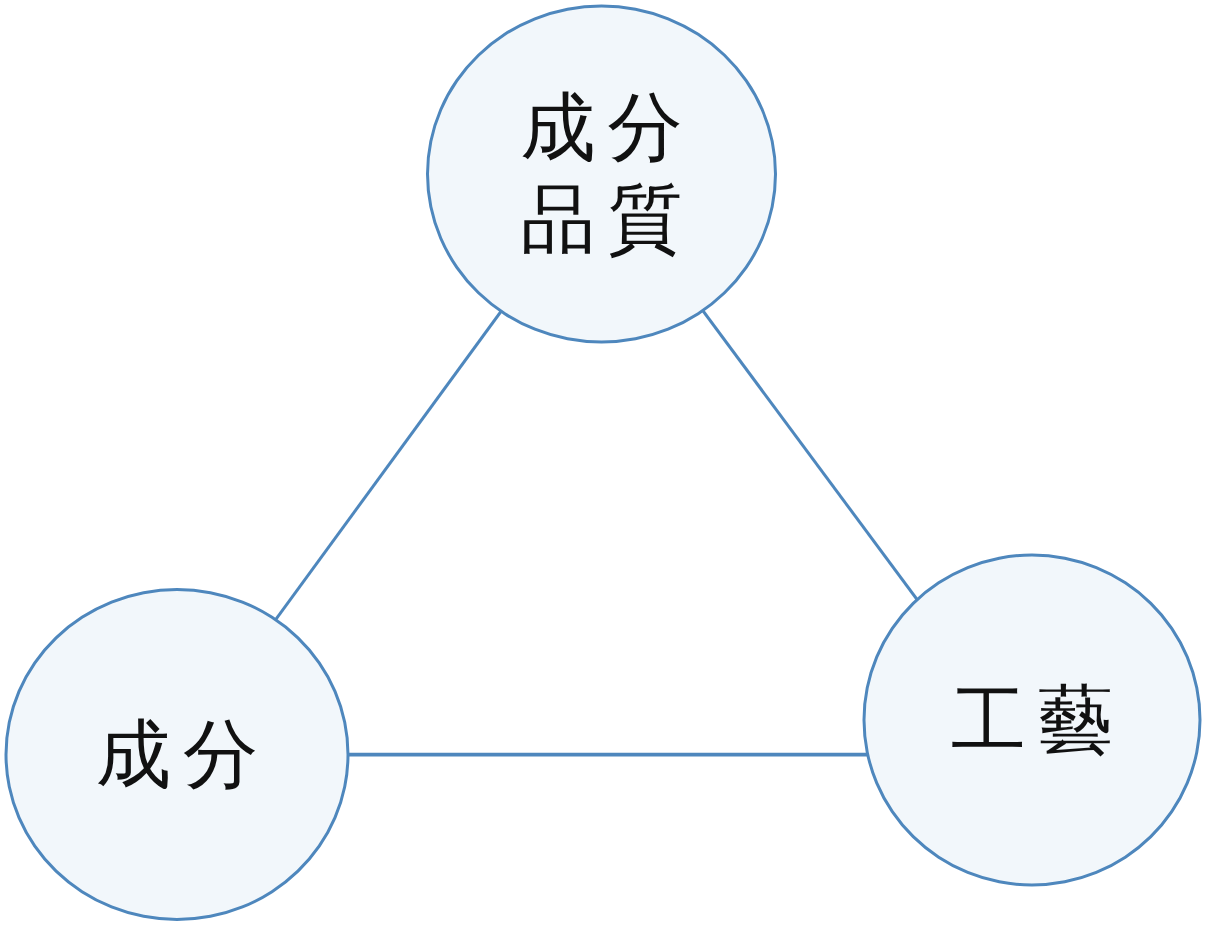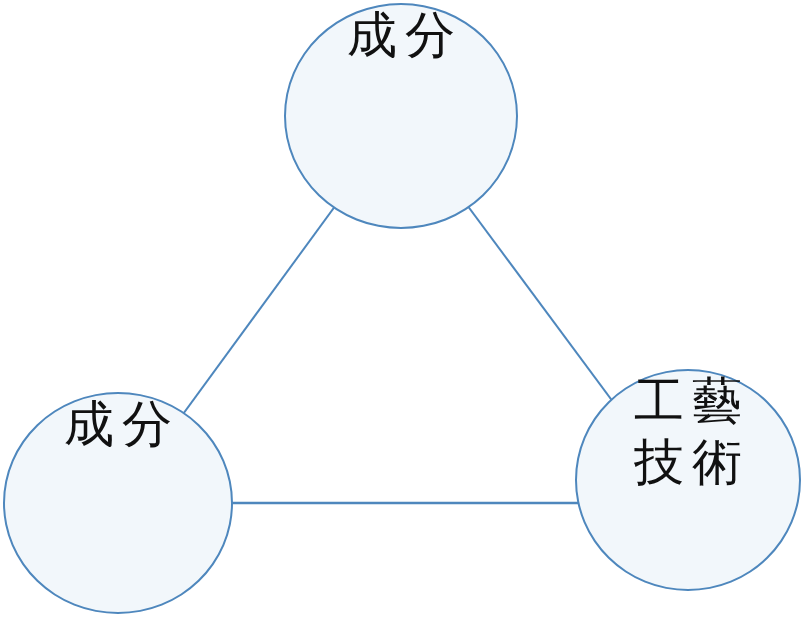--- a/index.html
+++ b/index.html
@@ -30,21 +30,21 @@
   }
   .node {
     position: absolute;
     box-sizing: border-box;
     border-radius: 50%;
     background: #F2F7FB;
     border: 2px solid #4E87BD;
     display: flex;
     flex-direction: column;
     align-items: center;
-    justify-content: flex-start;
+    justify-content: center;
   }
   .node-top {
     left: 284px;
     top: 3px;
     width: 234px;
     height: 226px;
   }
   .node-left {
     left: 3px;
     top: 392px;
@@ -75,24 +75,24 @@
 <div class="canvas">
 
   <svg class="edges" width="805" height="620" viewBox="0 0 805 620" aria-hidden="true">
     <line x1="401" y1="116" x2="118" y2="503" stroke="#4E87BD" stroke-width="2"></line>
     <line x1="401" y1="116" x2="688" y2="503" stroke="#4E87BD" stroke-width="2"></line>
     <line x1="118" y1="503" x2="688" y2="503" stroke="#4E87BD" stroke-width="2.5"></line>
   </svg>
 
   <div class="node node-top">
     <span class="label">成分</span>
+    <span class="label">品質</span>
   </div>
 
   <div class="node node-left">
     <span class="label">成分</span>
   </div>
 
   <div class="node node-right">
     <span class="label">工藝</span>
-    <span class="label">技術</span>
   </div>
 
 </div>
 
 </body></html>

